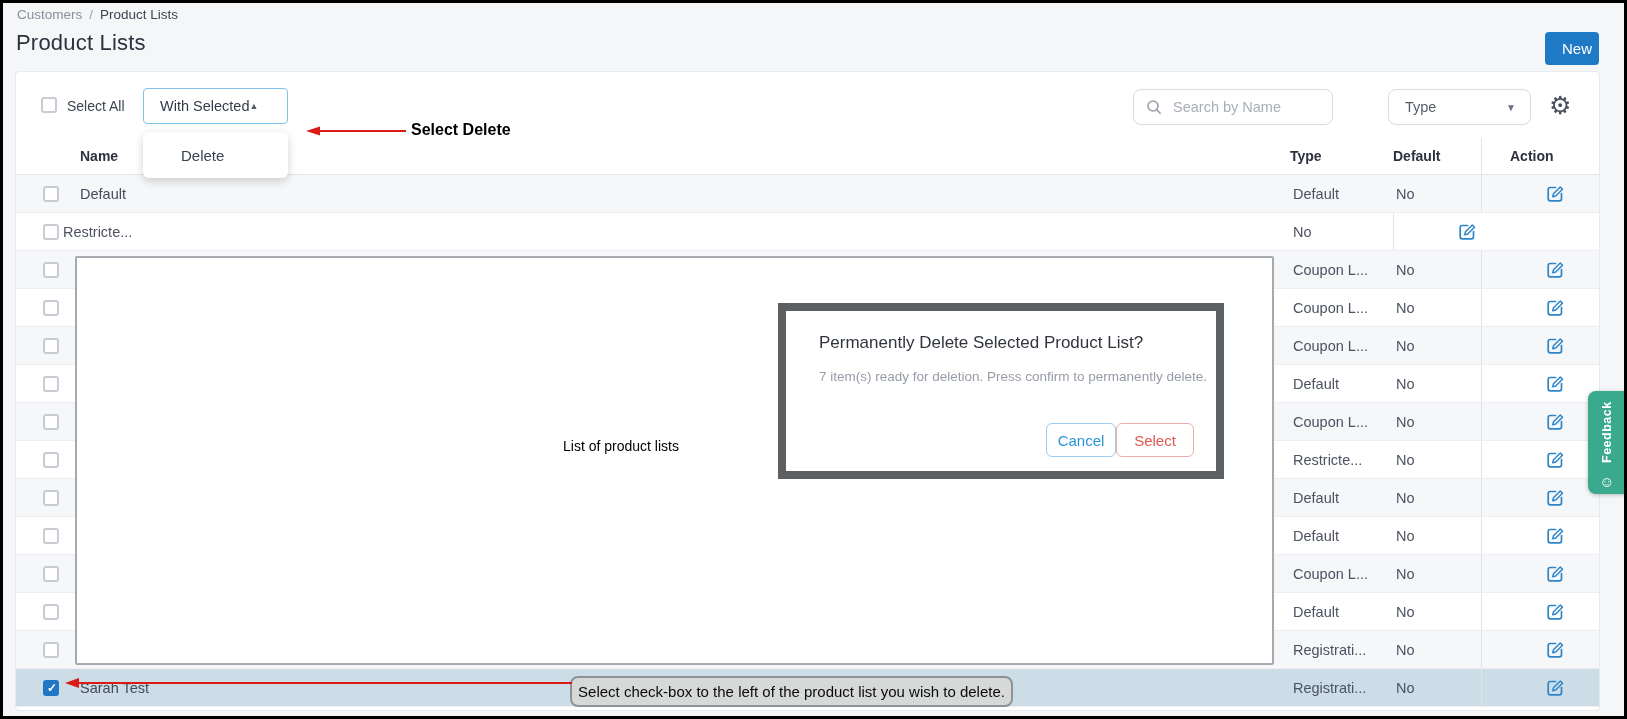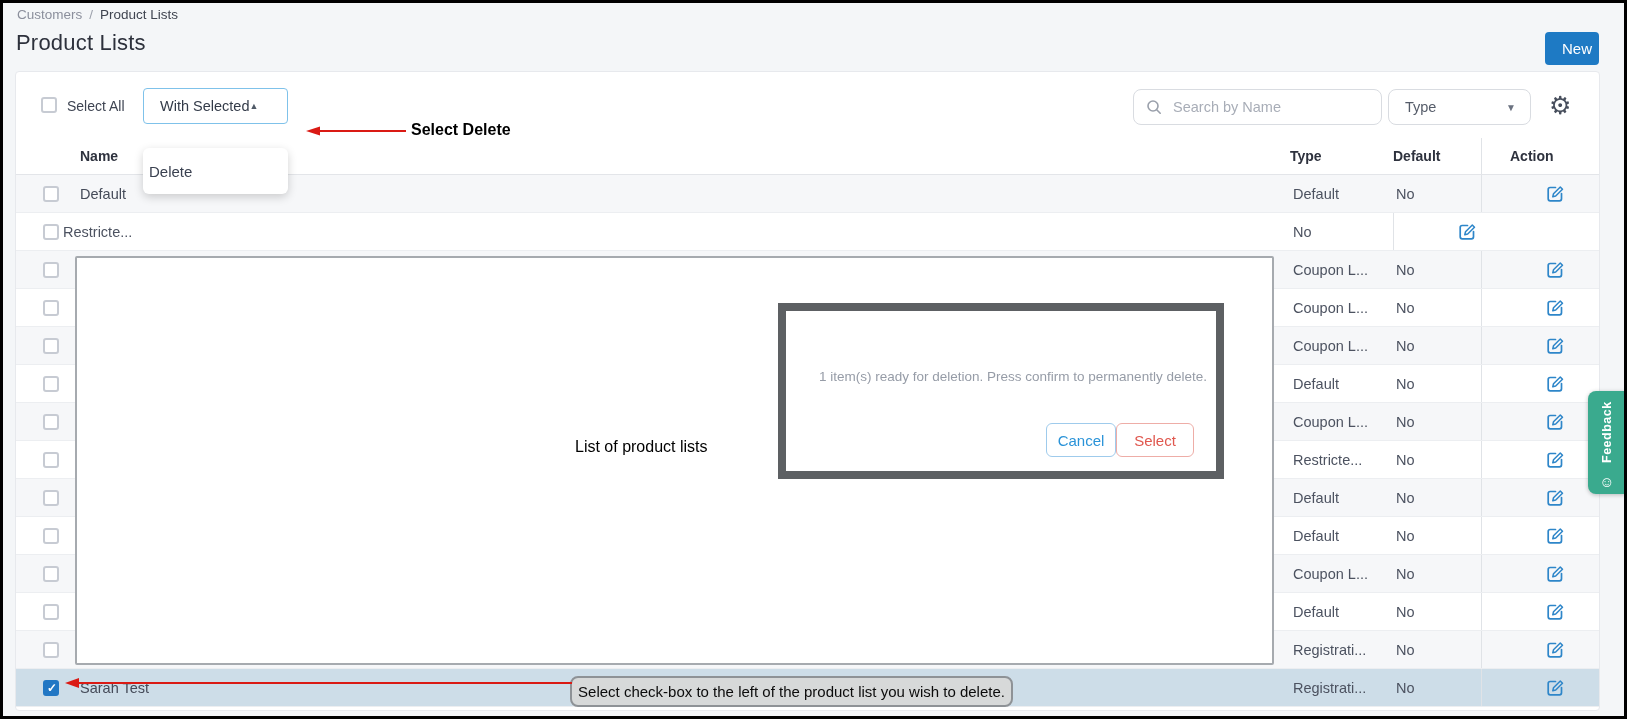--- a/index.html
+++ b/index.html
@@ -18,21 +18,21 @@
 
   
   .cb{width:16px;height:16px;border:2px solid #c7cbd3;border-radius:3px;background:#fff;box-sizing:border-box;position:relative;}
   .cb.checked{background:#2277c4;border-color:#2277c4;}
   .cb.checked::after{content:"✓";position:absolute;left:2px;top:-1px;color:#fff;font-size:12px;font-weight:700;}
   .select-all-box{position:absolute;left:38px;top:94px;}
   .select-all-label{position:absolute;left:64px;top:95px;font-size:14px;color:#3e4452;}
   .with-selected{position:absolute;left:140px;top:85px;width:145px;height:36px;border:1px solid #7fc2ea;border-radius:4px;background:#fff;box-sizing:border-box;display:flex;align-items:center;justify-content:flex-start;padding:0 13px 0 16px;font-size:14.5px;color:#333b49;cursor:pointer;}
   .caret-up{font-size:9px;color:#505a67;}
   .caret-down{font-size:10px;color:#6b7280;}
-  .search-box{position:absolute;left:1130px;top:86px;width:249px;height:36px;border:1px solid #d9dce1;border-radius:8px;background:#fff;box-sizing:border-box;display:flex;align-items:center;padding:0 12px;gap:9px;}
+  .search-box{position:absolute;left:1130px;top:86px;width:200px;height:36px;border:1px solid #d9dce1;border-radius:8px;background:#fff;box-sizing:border-box;display:flex;align-items:center;padding:0 12px;gap:9px;}
   .search-box input{border:none;outline:none;flex:1;font-size:14.5px;color:#444;background:transparent;font-family:inherit;min-width:0;}
   .search-box input::placeholder{color:#a8adb7;}
   .type-select{position:absolute;left:1385px;top:86px;width:143px;height:36px;border:1px solid #d9dce1;border-radius:8px;background:#fff;box-sizing:border-box;display:flex;align-items:center;justify-content:space-between;padding:0 14px 0 16px;font-size:14.5px;color:#555c69;cursor:pointer;}
   .gear{position:absolute;left:1546px;top:90px;font-size:25px;color:#474e5c;line-height:1;cursor:pointer;}
 
   
   .grid-row{display:grid;grid-template-columns:44px 1230px 103px 88px 1fr;align-items:center;}
   .thead{position:absolute;left:13px;top:135px;width:1583px;height:37px;border-bottom:1px solid #e3e5e9;font-size:14px;font-weight:700;color:#2e323e;box-sizing:border-box;}
   .th-name{padding-left:20px;}
   .th-action{border-left:1px solid #e0e3e7;height:100%;display:flex;align-items:center;padding-left:28px;box-sizing:border-box;}
@@ -41,32 +41,32 @@
   .row.alt{background:#f6f7f9;}
   .row.highlighted{background:#cddde8;}
   .cell-cb{padding-left:27px;}
   .c-name{padding-left:20px;color:#454b59;overflow:hidden;white-space:nowrap;}
   .c-type,.c-default{padding-left:3px;overflow:hidden;white-space:nowrap;}
   .cell-action{border-left:1px solid #e0e3e7;height:100%;display:flex;align-items:center;padding-left:63px;box-sizing:border-box;}
   .edit-btn{cursor:pointer;display:inline-flex;}
 
   
   .overlay-box{position:absolute;left:72px;top:253px;width:1199px;height:409px;background:#fff;border:2px solid #a6aaaf;border-radius:2px;z-index:5;box-sizing:border-box;}
-  .overlay-label{position:absolute;left:486px;top:180px;font-size:16px;color:#000;margin-left:12px;}
+  .overlay-label{position:absolute;left:486px;top:180px;font-size:14px;color:#000;}
 
   
   .modal{position:absolute;left:775px;top:300px;width:430px;height:160px;background:#fff;border:8px solid #5d6063;z-index:6;}
   .modal-title{position:absolute;left:33px;top:22px;font-size:17px;font-weight:500;color:#31353e;}
   .modal-body{position:absolute;left:33px;top:58px;font-size:13.5px;color:#969ca7;}
   .modal-actions{position:absolute;right:22px;bottom:14px;display:flex;}
   .btn-cancel{width:70px;height:34px;border:1px solid #9fcbec;border-radius:6px;background:#fff;color:#2a93d8;font-size:15px;font-family:inherit;cursor:pointer;}
   .btn-confirm{width:78px;height:34px;border:1px solid #eeada7;border-radius:6px;background:#fff;color:#e0574e;font-size:15px;font-family:inherit;cursor:pointer;}
 
   
-  .bulk-menu{position:absolute;left:140px;top:145px;width:145px;height:46px;background:#fff;border-radius:6px;box-shadow:0 3px 10px rgba(0,0,0,.18);z-index:7;display:flex;align-items:center;padding-left:6px;font-size:15px;color:#3a4150;box-sizing:border-box;cursor:pointer;}
+  .bulk-menu{position:absolute;left:140px;top:129px;width:145px;height:46px;background:#fff;border-radius:6px;box-shadow:0 3px 10px rgba(0,0,0,.18);z-index:7;display:flex;align-items:center;padding-left:38px;font-size:15px;color:#3a4150;box-sizing:border-box;cursor:pointer;}
 
   
   .ann-arrow{position:absolute;z-index:8;}
   .ann-select-delete{position:absolute;left:408px;top:118px;font-weight:700;font-size:16px;color:#000;z-index:8;}
   .callout{position:absolute;left:567px;top:673px;width:443px;height:31px;background:#d7d9d9;border:2px solid #8e9296;border-radius:8px;z-index:8;display:flex;align-items:center;justify-content:center;font-size:15px;color:#0b0b0b;box-sizing:border-box;white-space:nowrap;}
 
   
   .feedback{position:absolute;left:1585px;top:388px;width:38px;height:103px;background:#3aaa8e;border-radius:8px 0 0 8px;z-index:9;box-shadow:0 1px 4px rgba(0,0,0,.25);cursor:pointer;}
   .feedback-label{position:absolute;top:4px;left:0;width:100%;height:74px;writing-mode:vertical-rl;transform:rotate(180deg);display:flex;align-items:center;justify-content:center;color:#fff;font-size:12.5px;font-weight:700;letter-spacing:.5px;}
   .feedback-smiley{position:absolute;bottom:4px;left:0;width:100%;text-align:center;color:#fff;font-size:15px;}
@@ -336,21 +336,22 @@
           </span>
         </div>
       </div>
       </div>
 
     <div class="overlay-box">
       <span class="overlay-label">List of product lists</span>
     </div>
 
     <div class="modal">
-      <div class="modal-body">1 item(s) ready for deletion. Press confirm to permanently delete.</div>
+      <div class="modal-title">Permanently Delete Selected Product List?</div>
+      <div class="modal-body">7 item(s) ready for deletion. Press confirm to permanently delete.</div>
       <div class="modal-actions">
         <button class="btn-cancel">Cancel</button>
         <button class="btn-confirm">Select</button>
       </div>
     </div>
 
     <div class="bulk-menu">
       <span>Delete</span>
     </div>
 

